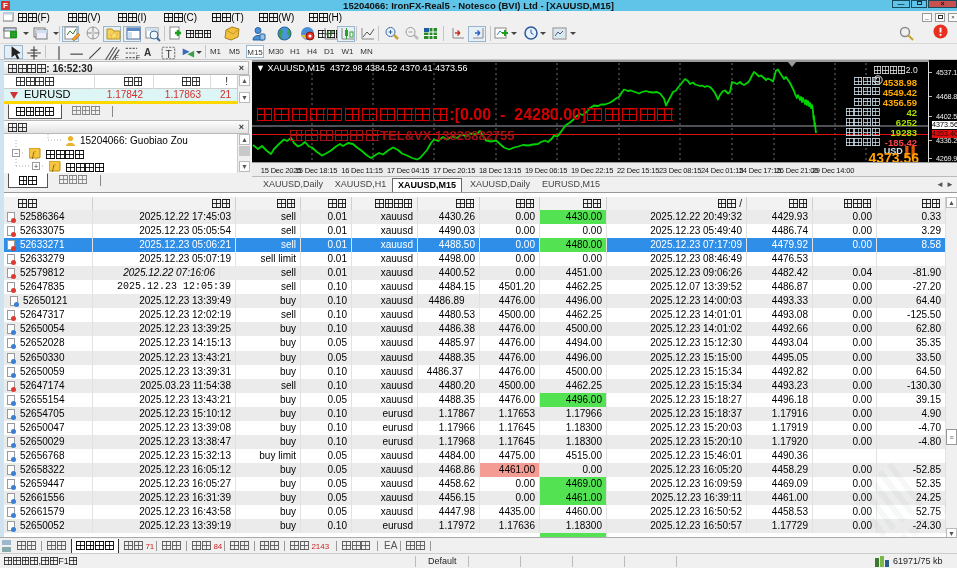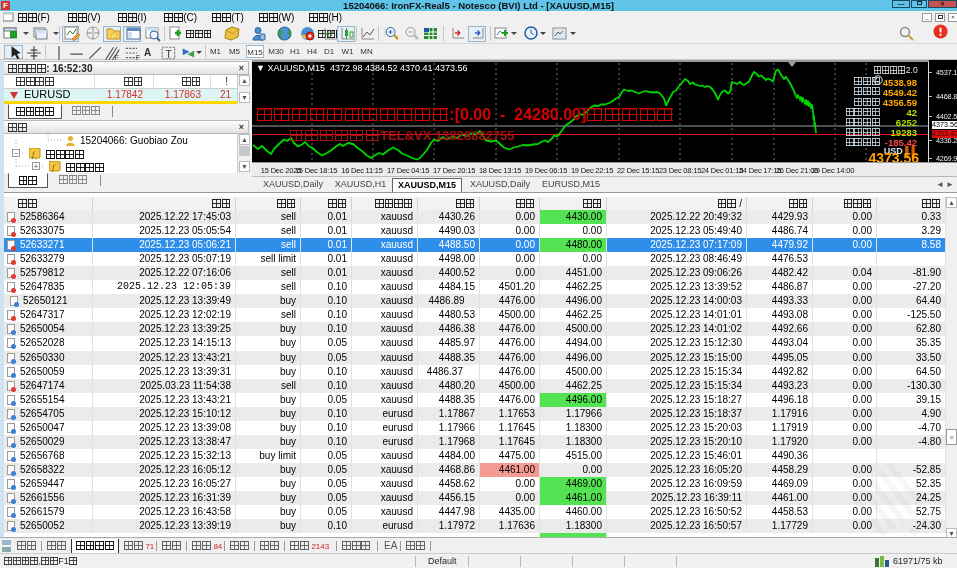--- a/index.html
+++ b/index.html
@@ -510,42 +510,42 @@
 <div class="tc right" style="left:414px;width:62px;padding-right:4px;">4498.00</div>
 <div class="tc right" style="left:476px;width:60px;padding-right:4px;">0.00</div>
 <div class="tc right" style="left:536px;width:67px;padding-right:4px;">0.00</div>
 <div class="tc right" style="left:603px;width:140px;padding-right:4px;">2025.12.23 08:46:49</div>
 <div class="tc right" style="left:743px;width:66px;padding-right:4px;">4476.53</div>
 <div class="tc right" style="left:809px;width:64px;padding-right:4px;"></div>
 <div class="tc right" style="left:873px;width:69px;padding-right:4px;"></div>
 </div>
 <div class="trow odd" style="top:73.2px">
 <div class="tc left" style="left:0px;width:89px;padding-left:3px"><span class="pico"><span class="pdot" style="background:#e03a2f"></span></span>52579812</div>
-<div class="tc right" style="left:89px;width:143px;padding-right:4px;">2025.12.22 07:16:06</div>
+<div class="tc right" style="left:73px;width:143px;padding-right:4px;font-style:italic;">2025.12.22 07:16:06</div>
 <div class="tc right" style="left:232px;width:65px;padding-right:4px;">sell</div>
 <div class="tc right" style="left:297px;width:51px;padding-right:4px;">0.01</div>
 <div class="tc right" style="left:348px;width:66px;padding-right:4px;">xauusd</div>
 <div class="tc right" style="left:414px;width:62px;padding-right:4px;">4400.52</div>
 <div class="tc right" style="left:476px;width:60px;padding-right:4px;">0.00</div>
 <div class="tc right" style="left:536px;width:67px;padding-right:4px;">4451.00</div>
 <div class="tc right" style="left:603px;width:140px;padding-right:4px;">2025.12.23 09:06:26</div>
 <div class="tc right" style="left:743px;width:66px;padding-right:4px;">4482.42</div>
 <div class="tc right" style="left:809px;width:64px;padding-right:4px;">0.04</div>
 <div class="tc right" style="left:873px;width:69px;padding-right:4px;">-81.90</div>
 </div>
 <div class="trow" style="top:87.2px">
 <div class="tc left" style="left:0px;width:89px;padding-left:3px"><span class="pico"><span class="pdot" style="background:#e03a2f"></span></span>52647835</div>
 <div class="tc right" style="left:89px;width:143px;padding-right:4px;font-family:Liberation Mono, monospace;">2025.12.23 12:05:39</div>
 <div class="tc right" style="left:232px;width:65px;padding-right:4px;">sell</div>
 <div class="tc right" style="left:297px;width:51px;padding-right:4px;">0.10</div>
 <div class="tc right" style="left:348px;width:66px;padding-right:4px;">xauusd</div>
 <div class="tc right" style="left:414px;width:62px;padding-right:4px;">4484.15</div>
 <div class="tc right" style="left:476px;width:60px;padding-right:4px;">4501.20</div>
 <div class="tc right" style="left:536px;width:67px;padding-right:4px;">4462.25</div>
-<div class="tc right" style="left:603px;width:140px;padding-right:4px;">2025.12.23 13:39:52</div>
+<div class="tc right" style="left:603px;width:140px;padding-right:4px;">2025.12.07 13:39:52</div>
 <div class="tc right" style="left:743px;width:66px;padding-right:4px;">4486.87</div>
 <div class="tc right" style="left:809px;width:64px;padding-right:4px;">0.00</div>
 <div class="tc right" style="left:873px;width:69px;padding-right:4px;">-27.20</div>
 </div>
 <div class="trow odd" style="top:101.3px">
 <div class="tc left" style="left:0px;width:89px;padding-left:6px"><span class="pico"><span class="pdot" style="background:#3a7fd4"></span></span>52650121</div>
 <div class="tc right" style="left:89px;width:143px;padding-right:4px;">2025.12.23 13:39:49</div>
 <div class="tc right" style="left:232px;width:65px;padding-right:4px;">buy</div>
 <div class="tc right" style="left:297px;width:51px;padding-right:4px;">0.10</div>
 <div class="tc right" style="left:348px;width:66px;padding-right:4px;">xauusd</div>

